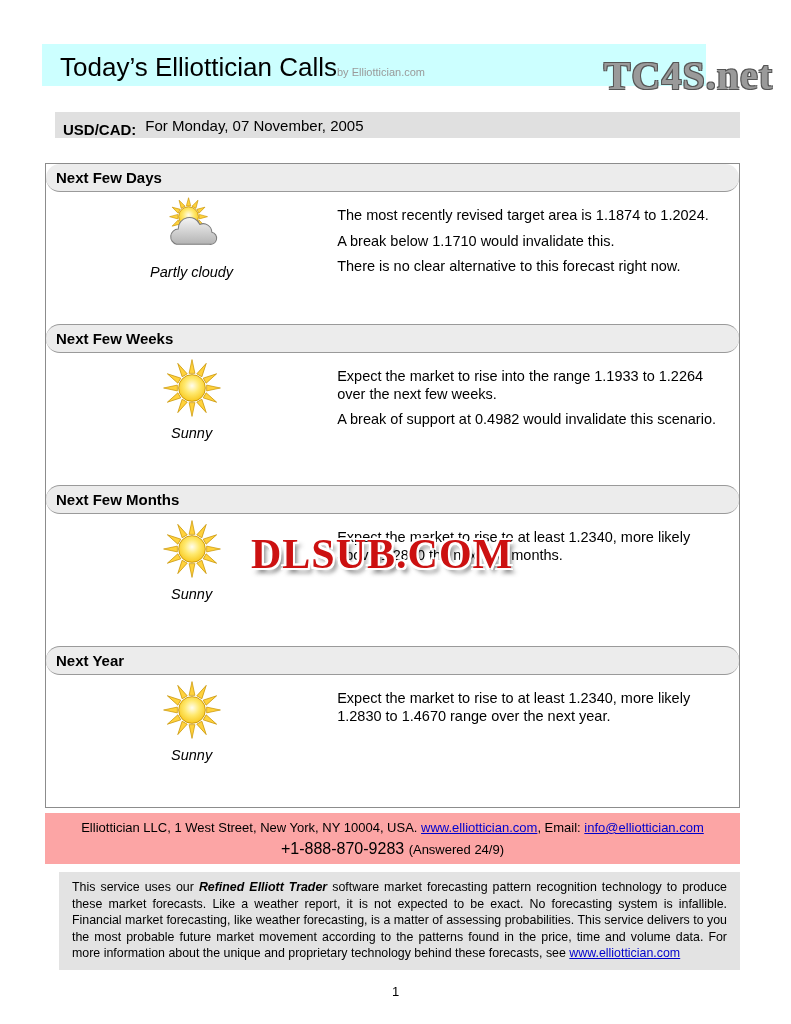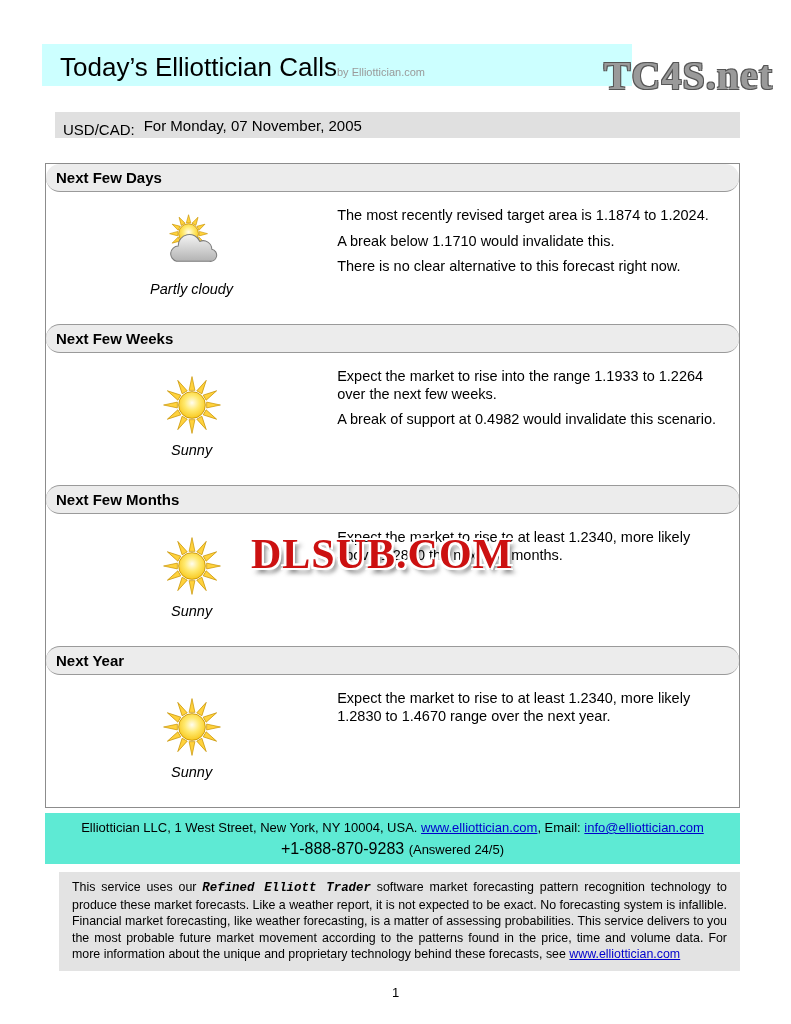--- a/index.html
+++ b/index.html
@@ -18,64 +18,64 @@
   }
   .wm-dlsub {
     top:486px; left:251px; font-size:42px; color:#cc1111; letter-spacing:1px;
     text-shadow:-2px -2px 0 #ffffff, 2px -2px 0 #ffffff, -2px 2px 0 #ffffff, 2px 2px 0 #ffffff,
                 -2px 2px 0 #ffffff, 2px -2px 0 #ffffff, 4px 5px 4px rgba(40,40,40,.55);
     z-index:5;
   }
 
   
   .title-bar {
-    margin:44px 0 0 42px; width:590px; height:42px; background:#ccffff;
+    margin:44px 0 0 42px; width:664px; height:42px; background:#ccffff;
     display:flex; align-items:baseline; padding:8px 0 0 18px;
   }
   .title-bar .main-title { font-size:26px; color:#000; }
   .title-bar .sub-title { font-size:11px; color:#9a9a9a; margin-left:0; }
 
   
   .instrument-bar {
     margin:26px 0 0 55px; width:685px; height:26px; background:#e0e0e0;
     display:flex; align-items:center; padding-left:8px; font-size:15px;
   }
-  .instrument-bar .sym { font-weight:normal;margin-top:8px; }
+  .instrument-bar .sym { font-weight:bold;margin-top:8px; }
   .instrument-bar .date { margin-left:9px; }
 
   
   .forecast-box {
     margin:25px 0 0 45px; width:695px; border:1px solid #8c8c8c; background:#fff;
   }
   .section-header {
     background:#ececec; border-bottom:1px solid #9a9a9a;
     padding:5px 0 5px 10px; font-weight:bold; font-size:15px;border-radius:14px;
   }
   .section + .section .section-header { border-top:1px solid #9a9a9a; }
   .section-body { display:flex; min-height:132px; }
-  .icon-col { width:292px; display:flex; flex-direction:column; align-items:center; justify-content:flex-start; padding-top:21px; }
+  .icon-col { width:292px; display:flex; flex-direction:column; align-items:center; justify-content:flex-start; padding-top:4px; }
   .icon-col .caption { font-style:italic; font-size:14.5px; margin-top:6px; }
   .text-col { width:403px; padding:15px 4px 8px 0; font-size:14.5px; line-height:1.22; }
   .text-col p { margin:0 10px 8px 0; }
 
   
   .footer-bar {
-    margin:5px 0 0 45px; width:695px; background:#5eead4; text-align:center; padding:7px 4px 6px 4px;
+    margin:5px 0 0 45px; width:695px; background:#fca5a5; text-align:center; padding:7px 4px 6px 4px;
   }
   .footer-address { font-size:13px; }
   .footer-phone { font-size:16px; margin-top:5px; }
   .footer-phone .note { font-size:13px; }
   a.doc-link { color:#0000cc; text-decoration:underline; cursor:pointer; }
 
   
   .disclaimer-box {
     margin:8px 0 0 59px; width:681px; background:#e3e3e3; padding:7px 13px 8px 13px;
     font-size:12.4px; line-height:1.34; text-align:justify;
   }
-  .disclaimer-box .product { font-weight:bold; font-style:italic;font-family:Liberation Mono, monospace; }
+  .disclaimer-box .product { font-weight:bold; font-style:italic; }
 
   .page-number { text-align:center; margin-top:14px; font-size:13px; }
 
   .icon-wrap { display:inline-block; line-height:0; }
 </style>
 </head>
 <body>
 
 <svg style="position:absolute;width:0;height:0" aria-hidden="true">
   <defs>
@@ -224,21 +224,21 @@
   </div>
 
   <div class="wm wm-dlsub">DLSUB.COM</div>
 
   <div class="footer-bar">
     <div class="footer-address">
       <span>Elliottician LLC, 1 West Street, New York, NY 10004, USA. </span><a class="doc-link">www.elliottician.com</a><span>, Email: </span><a class="doc-link">info@elliottician.com</a>
     </div>
     <div class="footer-phone">
       <span>+1-888-870-9283</span>
-      <span class="note">(Answered 24/5)</span>
+      <span class="note">(Answered 24/9)</span>
     </div>
   </div>
 
   <div class="disclaimer-box">
     <span>This service uses our </span><span class="product">Refined Elliott Trader</span><span> software market forecasting pattern recognition technology to produce these market forecasts. Like a weather report, it is not expected to be exact. No forecasting system is infallible. Financial market forecasting, like weather forecasting, is a matter of assessing probabilities. This service delivers to you the most probable future market movement according to the patterns found in the price, time and volume data. For more information about the unique and proprietary technology behind these forecasts, see </span><a class="doc-link">www.elliottician.com</a>
   </div>
 
   <div class="page-number">1</div>
 
 </div>

